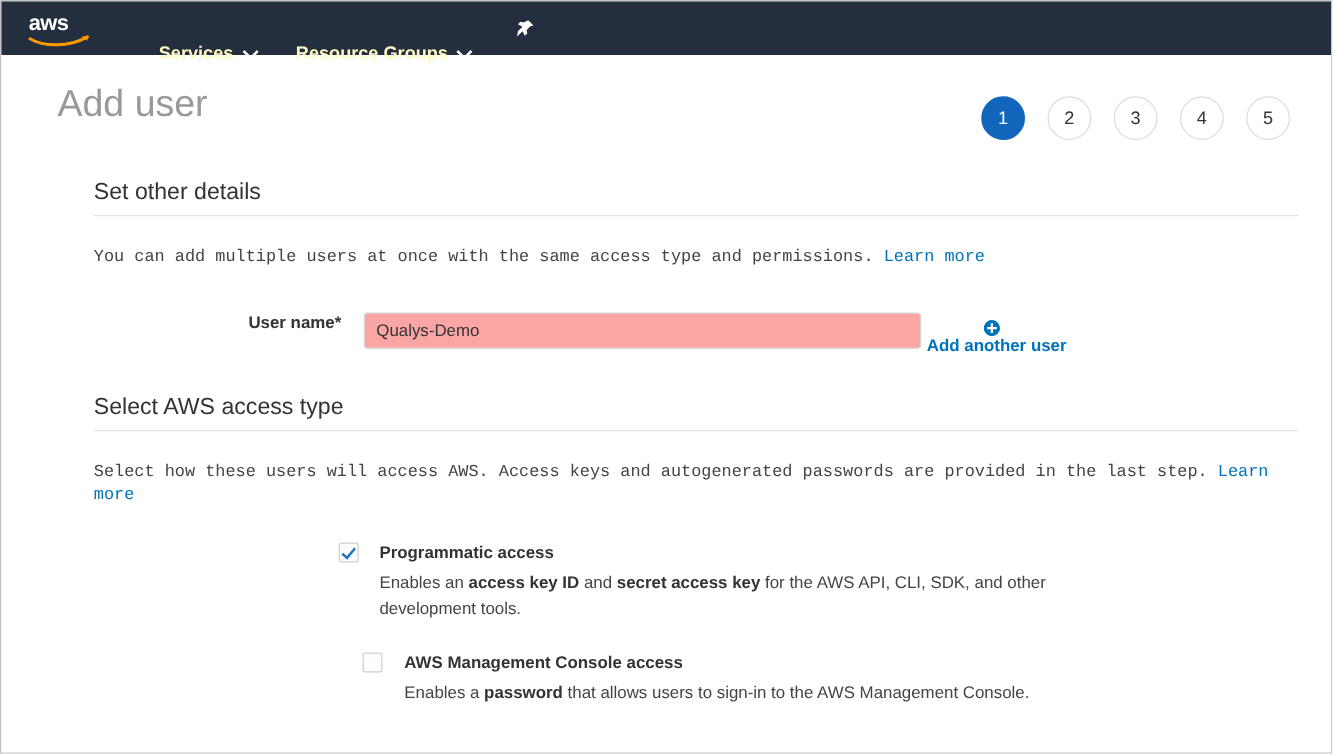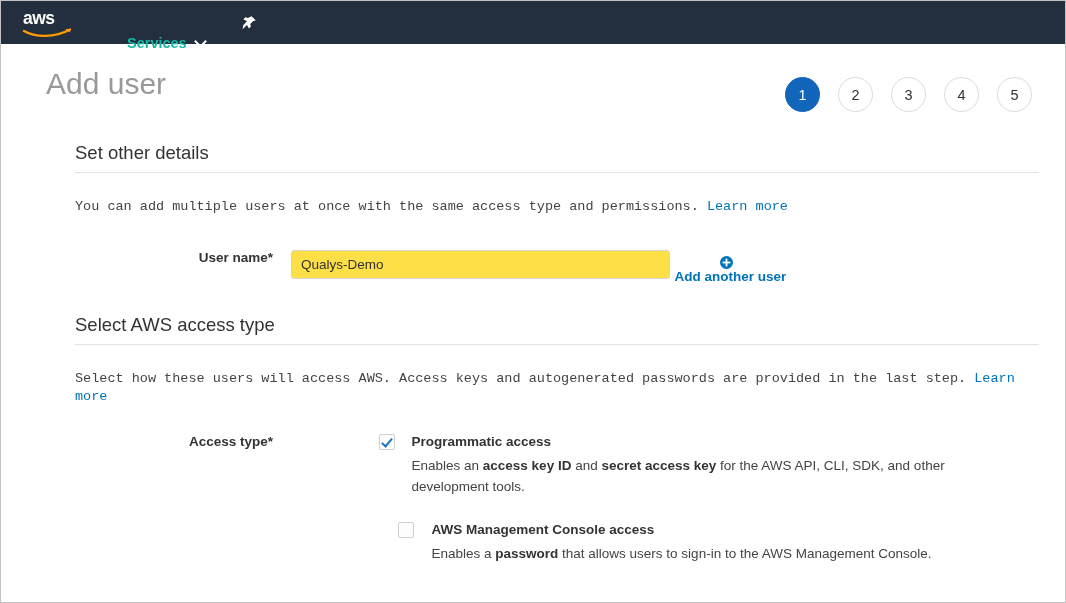--- a/index.html
+++ b/index.html
@@ -33,21 +33,21 @@
   .aws-logo {
     width: 56px;
     height: 30px;
     position: relative;
     margin-right: 50px;
     display: block;
   }
   .nav-item {
     display: flex;
     align-items: center;
-    color: #14b8a6;
+    color: #fef9c3;
     font-size: 14.5px;
     font-weight: bold;
     margin-right: 32px;
     cursor: pointer;
     height: 30px;
     user-select: none;
     margin-top: 41px;
   }
   .nav-item .caret {
     margin-left: 9px;
@@ -166,31 +166,31 @@
     font-size: 13.5px;
     font-weight: bold;
     color: #333333;
     box-sizing: border-box;
     padding-top: 6px;
     flex: none;
   }
   .form-control { flex: 1; }
 
   input.text-field {
-    width: 379px;
+    width: 446px;
     height: 29px;
     border: 1px solid #d5d5d5;
     border-radius: 3px;
     padding: 0 9px;
     font-size: 13.5px;
     color: #333333;
     font-family: "Liberation Sans", sans-serif;
     box-sizing: border-box;
     outline: none;
-    background: #fde047;
+    background: #fca5a5;
   }
 
   .add-another {
     display: inline-flex;
     align-items: center;
     margin-top: 12px;
     color: #0073bb;
     font-size: 13.5px;
     font-weight: bold;
     cursor: pointer;
@@ -330,20 +330,24 @@
         <path d="M3,23 C14,29.5 34,30 49,21.5" stroke="#ff9900" stroke-width="2.4" fill="none" stroke-linecap="round"></path>
         <path d="M49.5,21.2 L44.2,21.0 L48.8,24.6 Z" fill="#ff9900"></path>
       </svg>
     </div>
 
     <div class="nav-item">
       <span>Services</span>
       <span class="caret"></span>
     </div>
 
+    <div class="nav-item">
+      <span>Resource Groups</span>
+      <span class="caret"></span>
+    </div>
 
     <div class="pin-icon">
       <svg width="20" height="20" viewBox="0 0 20 20">
         <path d="M12.6,3.2 L16.8,7.4 L14.3,8.0 L11.2,11.1 L11.9,13.6 L9.9,15.6 L8.0,11.9 L4.3,15.6 L3.6,16.3 L4.3,12.0 L8.0,8.3 L4.4,6.3 L6.4,4.3 L8.9,5.0 Z" fill="#ffffff"></path>
       </svg>
     </div>
   </div>
 
   <div class="page">
 
@@ -396,21 +400,20 @@
       </div>
 
       <h2 class="section-title">Select AWS access type</h2>
       <hr class="rule">
       <p class="section-desc">
         <span>Select how these users will access AWS. Access keys and autogenerated passwords are provided in the last step.</span>
         <a class="link">Learn more</a>
       </p>
 
       <div class="access-row">
-        <div class="access-label">Access type*</div>
         <div class="access-options">
 
           <div class="option">
             <div class="cbox checked"></div>
             <div class="opt-body">
               <div class="opt-title">Programmatic access</div>
               <div class="opt-desc"><span>Enables an </span><b>access key ID</b><span> and </span><b>secret access key</b><span> for the AWS API, CLI, SDK, and other development tools.</span></div>
             </div>
           </div>
 

